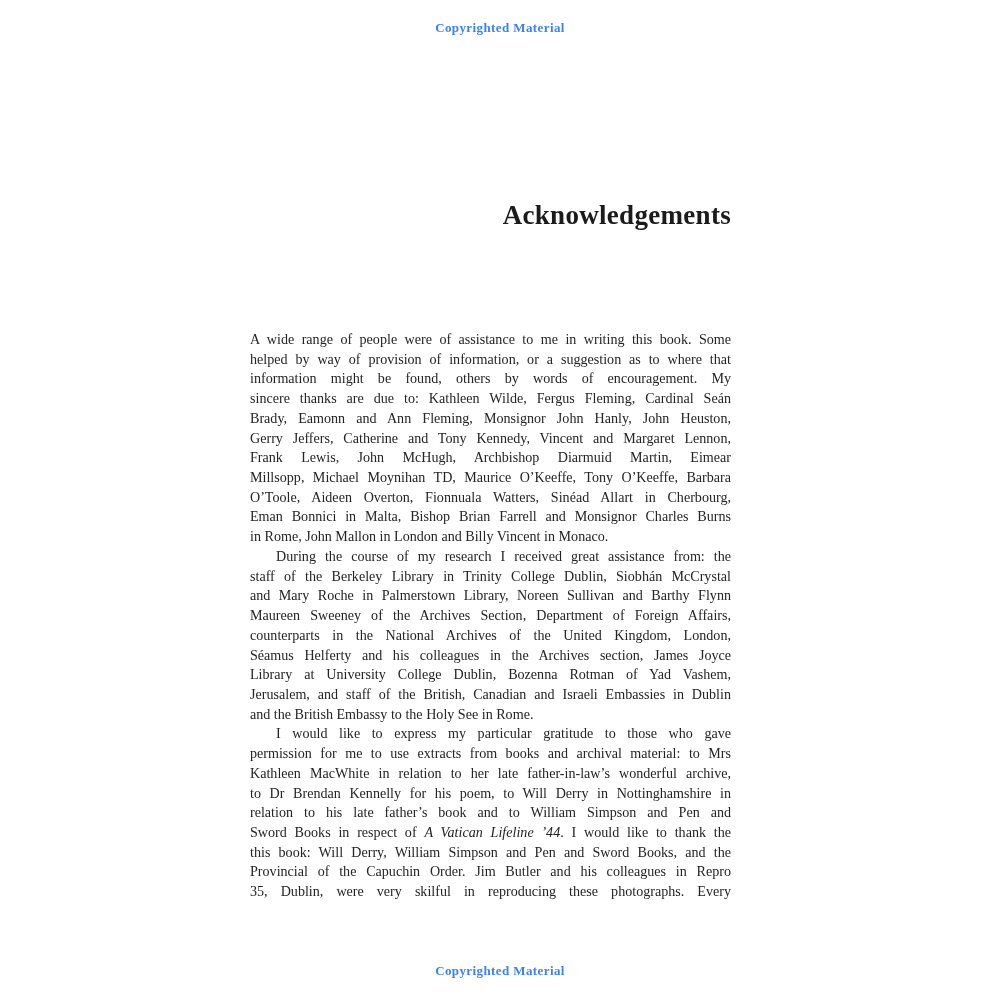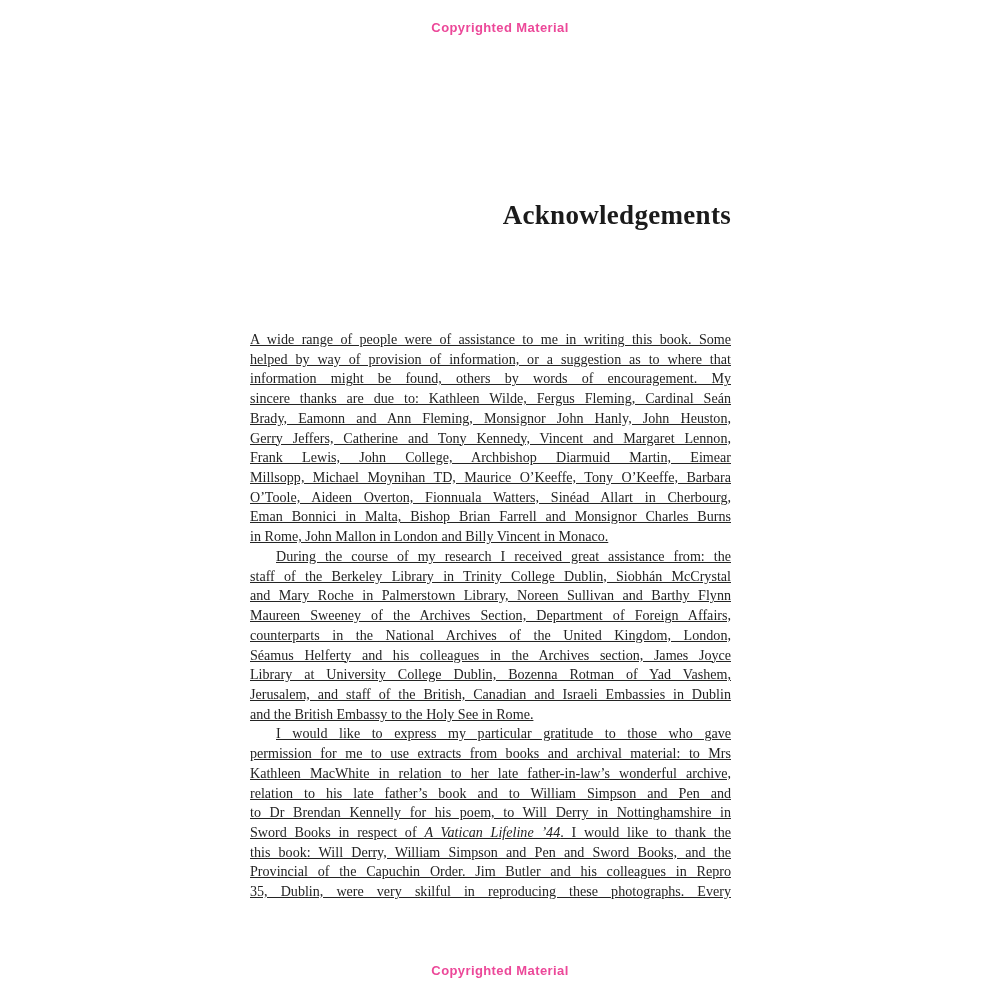--- a/index.html
+++ b/index.html
@@ -13,25 +13,25 @@
     height: 1000px;
     background: #ffffff;
     overflow: hidden;
     font-family: "Liberation Serif", serif;
   }
   .watermark {
     position: absolute;
     left: 0;
     width: 100%;
     text-align: center;
-    font-family: Liberation Sans, sans-serif;
+    font-family: Liberation Serif, serif;
     font-size: 13px;
     font-weight: bold;
     letter-spacing: 0.4px;
-    color: #ec4899;
+    color: #3b82f6;
   }
   .watermark.top { top: 20px; }
   .watermark.bottom { top: 963px; }
   .title {
     position: absolute;
     top: 200px;
     left: 250px;
     width: 481px;
     margin: 0;
     text-align: right;
@@ -51,21 +51,20 @@
   }
   .para { margin: 0; padding: 0; }
   .line {
     height: 19.72px;
     line-height: 19.72px;
     overflow: hidden;
     text-align: justify;
     text-align-last: justify;
     text-justify: inter-word;
     white-space: normal;
-    text-decoration: underline;
   }
   .line.last { text-align-last: left; }
   .line.indent { text-indent: 26px; }
   .italic { font-style: italic; }
 </style>
 </head>
 <body>
 
 <div class="page">
 
@@ -75,21 +74,21 @@
 
   <div class="content">
 
     <div class="para">
       <div class="line">A wide range of people were of assistance to me in writing this book.  Some</div>
       <div class="line">helped by way of provision of information, or a suggestion as to where that</div>
       <div class="line">information might be found, others by words of encouragement. My</div>
       <div class="line">sincere thanks are due to: Kathleen Wilde, Fergus Fleming, Cardinal Seán</div>
       <div class="line">Brady, Eamonn and Ann Fleming, Monsignor John Hanly, John Heuston,</div>
       <div class="line">Gerry Jeffers, Catherine and Tony Kennedy, Vincent and Margaret Lennon,</div>
-      <div class="line">Frank Lewis, John College, Archbishop Diarmuid Martin, Eimear</div>
+      <div class="line">Frank Lewis, John McHugh, Archbishop Diarmuid Martin, Eimear</div>
       <div class="line">Millsopp, Michael Moynihan TD, Maurice O’Keeffe, Tony O’Keeffe, Barbara</div>
       <div class="line">O’Toole, Aideen Overton, Fionnuala Watters, Sinéad Allart in Cherbourg,</div>
       <div class="line">Eman Bonnici in Malta, Bishop Brian Farrell and Monsignor Charles Burns</div>
       <div class="line last">in Rome, John Mallon in London and Billy Vincent in Monaco.</div>
     </div>
 
     <div class="para">
       <div class="line indent">During the course of my research I received great assistance from: the</div>
       <div class="line">staff of the Berkeley Library in Trinity College Dublin, Siobhán McCrystal</div>
       <div class="line">and Mary Roche in Palmerstown Library, Noreen Sullivan and Barthy Flynn</div>
@@ -98,22 +97,22 @@
       <div class="line">Séamus Helferty and his colleagues in the Archives section, James Joyce</div>
       <div class="line">Library at University College Dublin, Bozenna Rotman of Yad Vashem,</div>
       <div class="line">Jerusalem, and staff of the British, Canadian and Israeli Embassies in Dublin</div>
       <div class="line last">and the British Embassy to the Holy See in Rome.</div>
     </div>
 
     <div class="para">
       <div class="line indent">I would like to express my particular gratitude to those who gave</div>
       <div class="line">permission for me to use extracts from books and archival material: to Mrs</div>
       <div class="line">Kathleen MacWhite in relation to her late father-in-law’s wonderful archive,</div>
+      <div class="line">to Dr Brendan Kennelly for his poem, to Will Derry in Nottinghamshire in</div>
       <div class="line">relation to his late father’s book and to William Simpson and Pen and</div>
-      <div class="line">to Dr Brendan Kennelly for his poem, to Will Derry in Nottinghamshire in</div>
       <div class="line"><span>Sword Books in respect of </span><span class="italic">A Vatican Lifeline ’44</span><span>. I would like to thank the</span></div>
       <div class="line">this book: Will Derry, William Simpson and Pen and Sword Books, and the</div>
       <div class="line">Provincial of the Capuchin Order. Jim Butler and his colleagues in Repro</div>
       <div class="line">35, Dublin, were very skilful in reproducing these photographs. Every</div>
     </div>
 
   </div>
 
   <div class="watermark bottom">Copyrighted Material</div>
 

